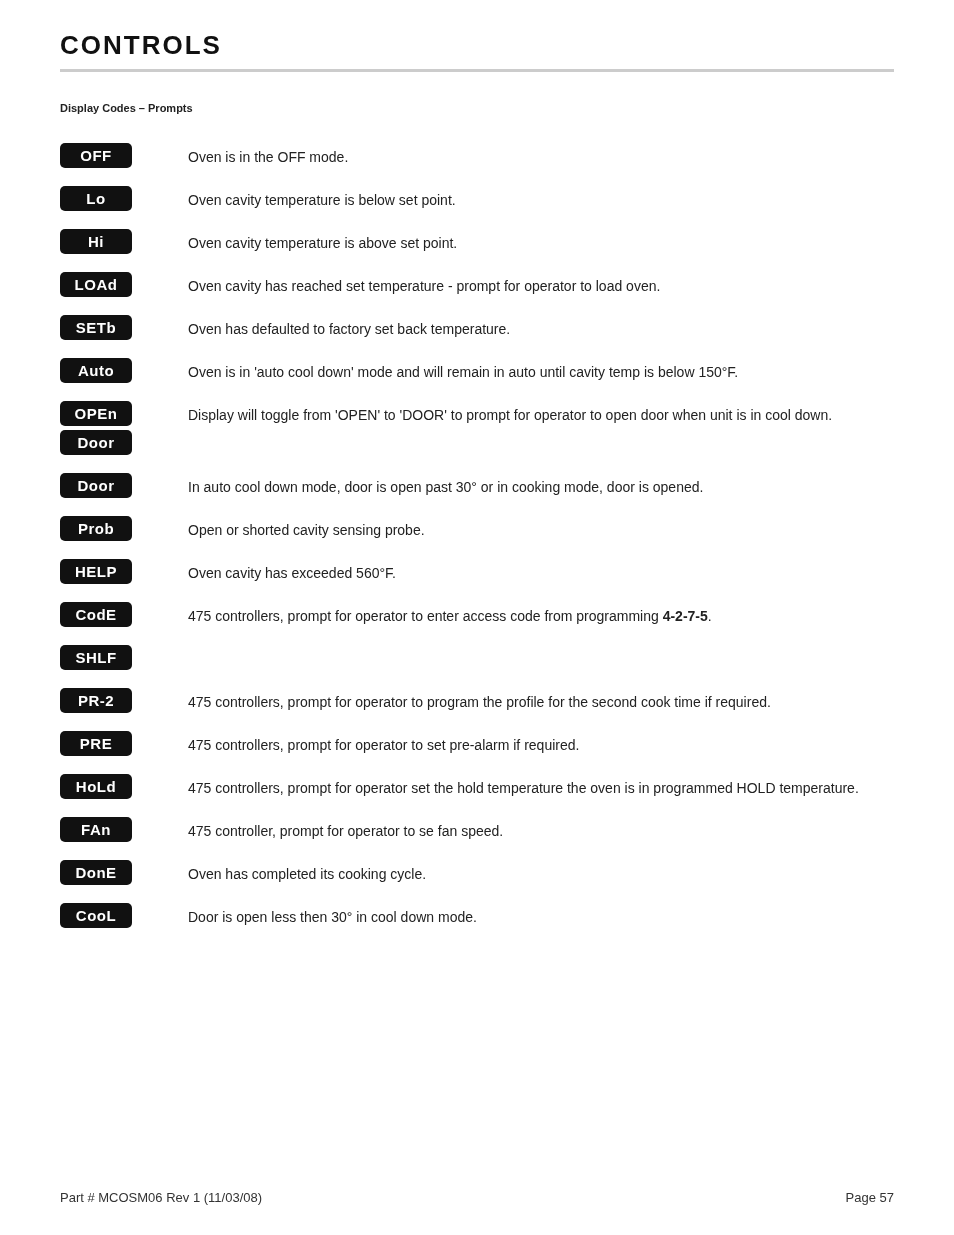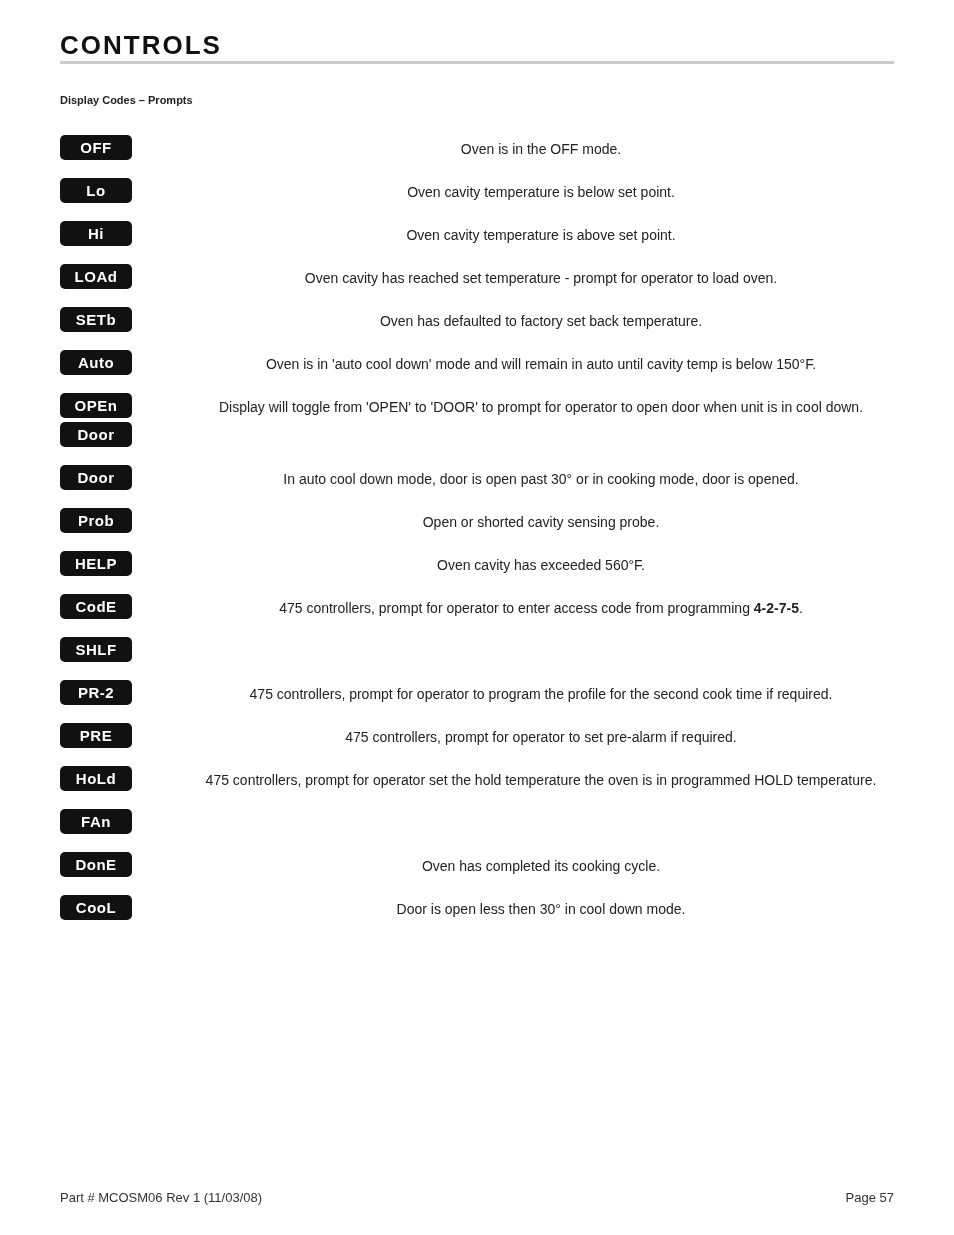--- a/index.html
+++ b/index.html
@@ -13,20 +13,21 @@
       min-height: 1235px;
       position: relative;
     }
 
     .page-container {
       padding: 30px 60px 60px 60px;
     }
 
     .header-section {
       border-bottom: 3px solid #ccc;
+      padding-bottom: 8px;
       margin-bottom: 30px;
     }
 
     .page-title {
       font-size: 26px;
       font-weight: 900;
       letter-spacing: 2px;
       text-transform: uppercase;
       color: #111;
     }
@@ -73,21 +74,20 @@
       letter-spacing: 0.5px;
       width: fit-content;
     }
 
     .code-desc {
       font-size: 14px;
       color: #222;
       flex: 1;
       padding-top: 4px;
       line-height: 1.5;
-      text-align: center;
     }
 
     .footer {
       position: absolute;
       bottom: 30px;
       left: 60px;
       right: 60px;
       display: flex;
       justify-content: space-between;
       font-size: 13px;
@@ -194,20 +194,21 @@
       <div class="code-item">
         <div class="code-badge-group">
           <span class="code-badge">HoLd</span>
         </div>
         <span class="code-desc">475 controllers, prompt for operator set the hold temperature the oven is in programmed HOLD temperature.</span>
       </div>
       <div class="code-item">
         <div class="code-badge-group">
           <span class="code-badge">FAn</span>
         </div>
+        <span class="code-desc">475 controller, prompt for operator to se fan speed.</span>
       </div>
       <div class="code-item">
         <div class="code-badge-group">
           <span class="code-badge">DonE</span>
         </div>
         <span class="code-desc">Oven has completed its cooking cycle.</span>
       </div>
       <div class="code-item">
         <div class="code-badge-group">
           <span class="code-badge">CooL</span>

